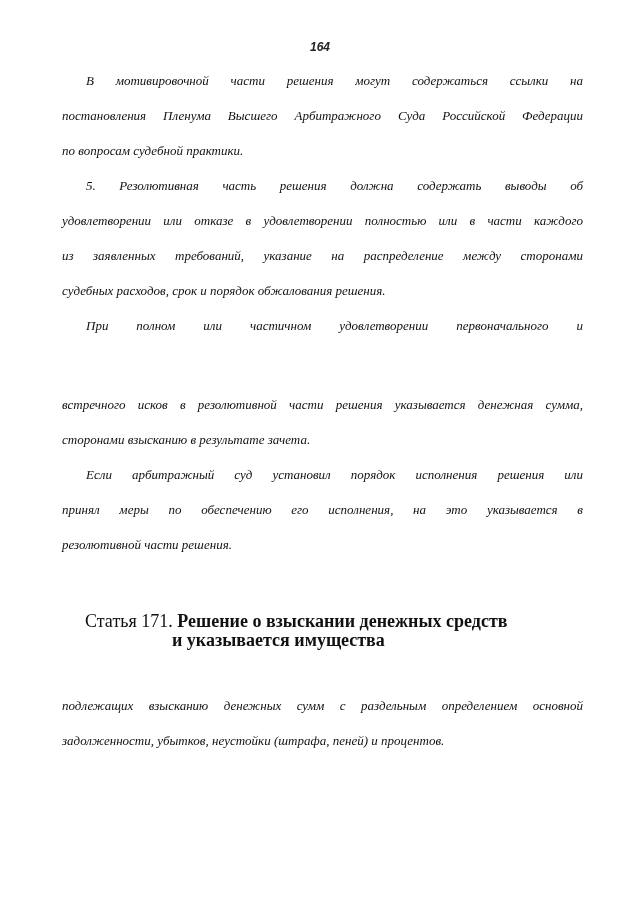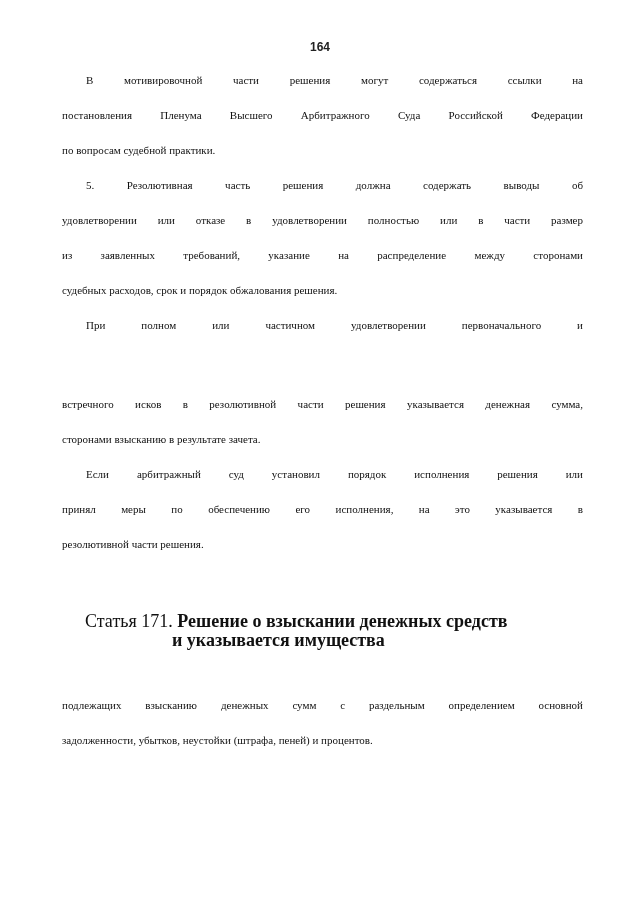--- a/index.html
+++ b/index.html
@@ -18,33 +18,35 @@
     .page-number {
       position: absolute;
       top: 40px;
       left: 0;
       width: 640px;
       text-align: center;
       font-family: "Liberation Sans", "DejaVu Sans", sans-serif;
       font-size: 12px;
       font-weight: bold;
       color: #222;
+      font-style: italic;
     }
     .content {
       position: absolute;
       left: 62px;
       top: 63px;
       width: 521px;
     }
     .para {
       margin: 0;
-      font-size: 11px;
+      font-size: 13px;
       line-height: 35px;
       text-align: justify;
       text-align-last: left;
+      font-style: italic;
     }
     .para .line {
       display: block;
       text-align: justify;
       text-align-last: justify;
       white-space: nowrap;
       word-spacing: 0;
     }
     .para .line.last {
       text-align-last: left;
@@ -81,21 +83,21 @@
 <div class="content">
 
   <p class="para">
     <span class="line indent" style="white-space: nowrap; display: block; word-spacing: 7.65625px;">В мотивировочной части решения могут содержаться ссылки на</span>
     <span class="line" style="white-space: nowrap; display: block; word-spacing: -3.42969px;">постановления Пленума Высшего Арбитражного Суда Российской Федерации</span>
     <span class="line last">по вопросам судебной практики.</span>
   </p>
 
   <p class="para">
     <span class="line indent" style="white-space: nowrap; display: block; word-spacing: 10.2567px;">5. Резолютивная часть решения должна содержать выводы об</span>
-    <span class="line" style="white-space: nowrap; display: block; word-spacing: -1.71007px;">удовлетворении или отказе в удовлетворении полностью или в части размер</span>
+    <span class="line" style="white-space: nowrap; display: block; word-spacing: -1.71007px;">удовлетворении или отказе в удовлетворении полностью или в части каждого</span>
     <span class="line" style="white-space: nowrap; display: block; word-spacing: 2.22852px;">из заявленных  требований, указание на распределение между сторонами</span>
     <span class="line last">судебных расходов, срок и порядок обжалования решения.</span>
   </p>
 
   <p class="para">
     <span class="line indent" style="white-space: nowrap; display: block; word-spacing: 9.82552px;">При полном или частичном удовлетворении первоначального и</span>
     <span class="line" style="white-space: nowrap; display: block; word-spacing: -3.27539px; margin-top: 44px;">встречного исков в резолютивной части решения указывается денежная сумма,</span>
     <span class="line last">сторонами взысканию в результате зачета.</span>
   </p>
 

